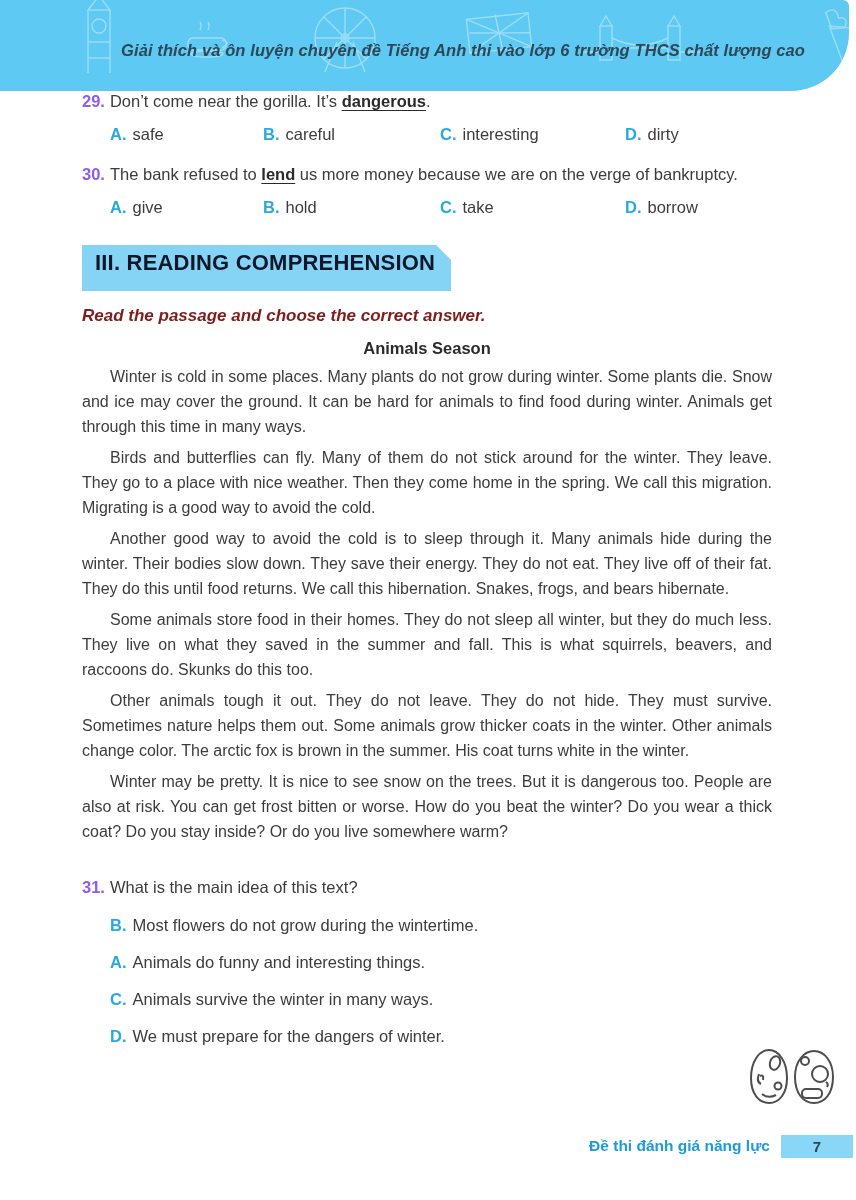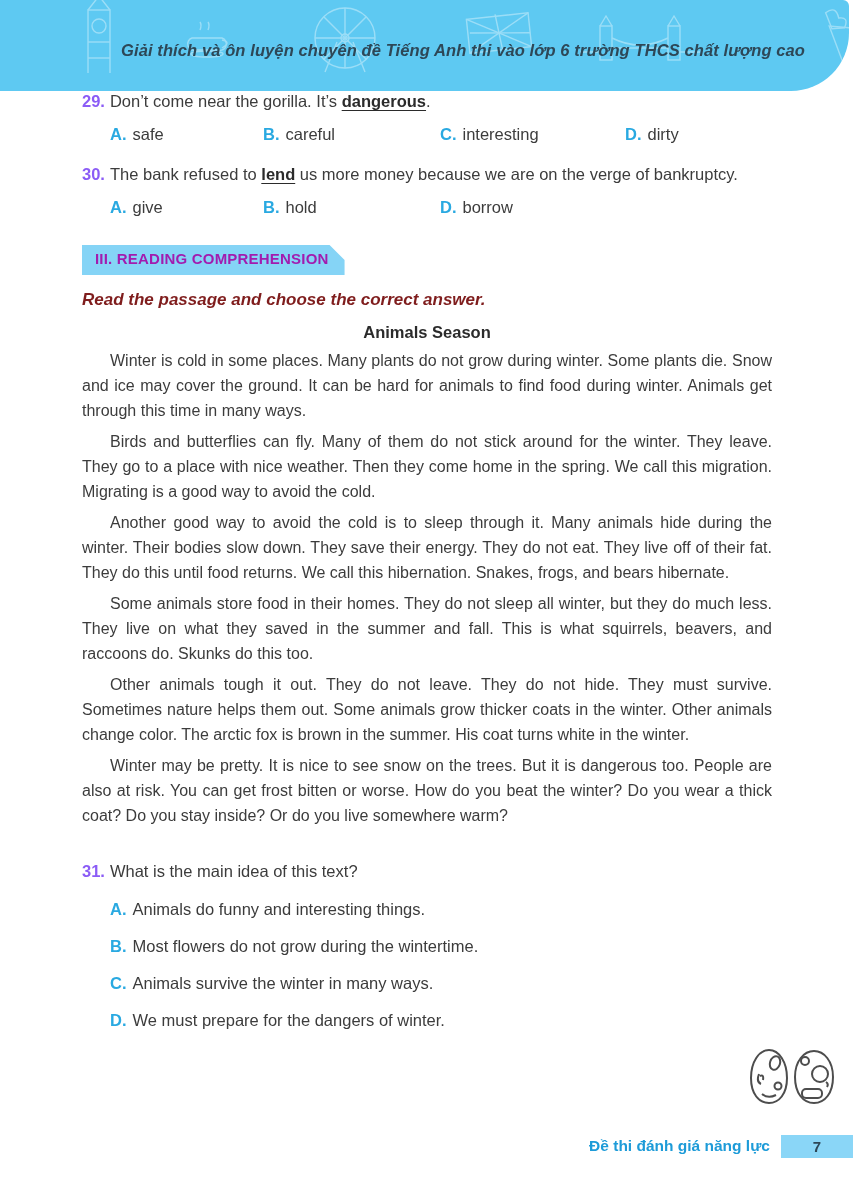--- a/index.html
+++ b/index.html
@@ -59,23 +59,23 @@
     padding-left: 28px;
     margin-top: 9px;
     font-size: 16.5px; line-height: 23px;
   }
   .opt-label { color: #29a9e1; font-weight: bold; margin-right: 6px; }
 
   .section-badge {
     display: inline-block;
     margin-top: 26px;
     background: #85d4f6;
-    padding: 5px 16px 8px 13px;
+    padding: 5px 16px 15px 13px;
     clip-path: polygon(0 0, calc(100% - 15px) 0, 100% 15px, 100% 100%, 0 100%);
-    font-size: 15px; font-weight: bold; color: #a21caf;
+    font-size: 22px; font-weight: bold; color: #0f172a;
     letter-spacing: 0.2px;
   }
 
   .read-instruction {
     margin-top: 15px;
     color: #7f1d1d; font-weight: bold; font-style: italic;
     font-size: 17px;
   }
 
   .passage-title {
@@ -184,20 +184,21 @@
       <div class="options-row">
         <div><span class="opt-label">A.</span><span>safe</span></div>
         <div><span class="opt-label">B.</span><span>careful</span></div>
         <div><span class="opt-label">C.</span><span>interesting</span></div>
         <div><span class="opt-label">D.</span><span>dirty</span></div>
       </div>
       <div class="question"><span class="qnum">30.</span><span>The bank refused to </span><span class="uword">lend</span><span> us more money because we are on the verge of bankruptcy.</span></div>
       <div class="options-row">
         <div><span class="opt-label">A.</span><span>give</span></div>
         <div><span class="opt-label">B.</span><span>hold</span></div>
+        <div><span class="opt-label">C.</span><span>take</span></div>
         <div><span class="opt-label">D.</span><span>borrow</span></div>
       </div>
     </div>
 
   <div>
     <span class="section-badge">III. READING COMPREHENSION</span>
   </div>
 
   <div class="read-instruction">Read the passage and choose the correct answer.</div>
 
@@ -210,22 +211,22 @@
       <p>Some animals store food in their homes. They do not sleep all winter, but they do much less. They live on what they saved in the summer and fall. This is what squirrels, beavers, and raccoons do. Skunks do this too.</p>
       <p>Other animals tough it out. They do not leave. They do not hide. They must survive. Sometimes nature helps them out. Some animals grow thicker coats in the winter. Other animals change color. The arctic fox is brown in the summer. His coat turns white in the winter.</p>
       <p>Winter may be pretty. It is nice to see snow on the trees. But it is dangerous too. People are also at risk. You can get frost bitten or worse. How do you beat the winter? Do you wear a thick coat? Do you stay inside? Or do you live somewhere warm?</p>
     </div>
 
   <div class="reading-question">
     <span class="qnum">31.</span><span>What is the main idea of this text?</span>
   </div>
 
   <div class="options-list" id="reading-options">
+      <div class="opt-line"><span class="opt-label">B.</span><span>Most flowers do not grow during the wintertime.</span></div>
       <div class="opt-line"><span class="opt-label">A.</span><span>Animals do funny and interesting things.</span></div>
-      <div class="opt-line"><span class="opt-label">B.</span><span>Most flowers do not grow during the wintertime.</span></div>
       <div class="opt-line"><span class="opt-label">C.</span><span>Animals survive the winter in many ways.</span></div>
       <div class="opt-line"><span class="opt-label">D.</span><span>We must prepare for the dangers of winter.</span></div>
     </div>
 </div>
 
 <svg class="eggs" width="92" height="62" viewBox="0 0 92 62" fill="none" stroke="#4d4d4d" stroke-width="2">
   <path d="M21 4 C31 4 39 16 39 32 C39 48 31 57 21 57 C11 57 3 48 3 32 C3 16 11 4 21 4 z" fill="#ffffff"></path>
   <ellipse cx="27" cy="17" rx="5" ry="7" transform="rotate(18 27 17)"></ellipse>
   <path d="M11 28 q-3 8 2 10 M12 30 q4 -2 3 4"></path>
   <circle cx="30" cy="40" r="3.5"></circle>

